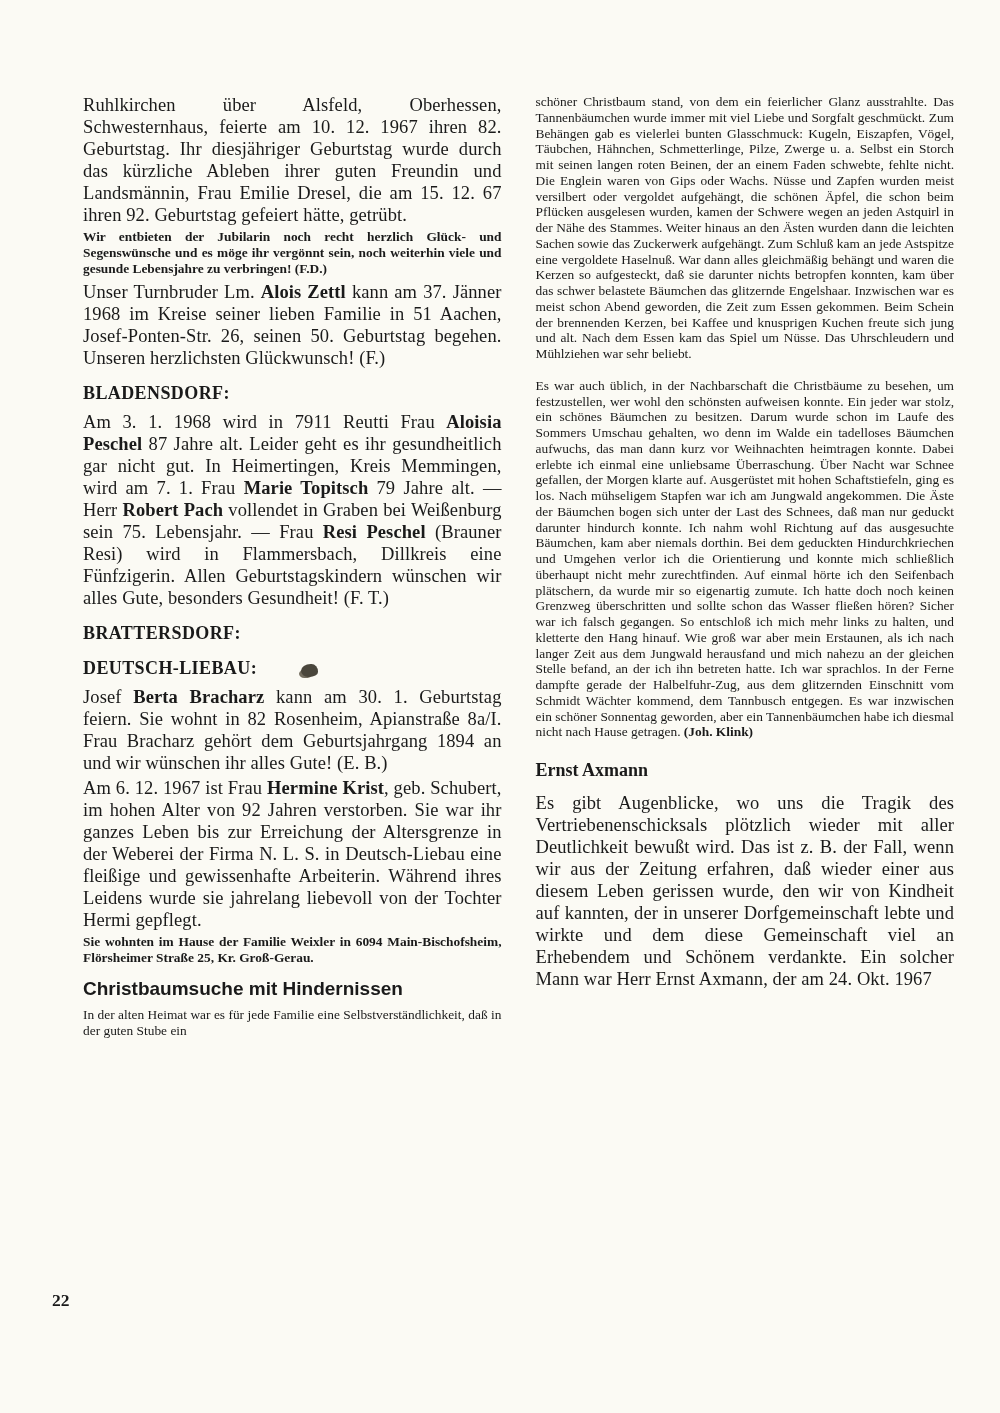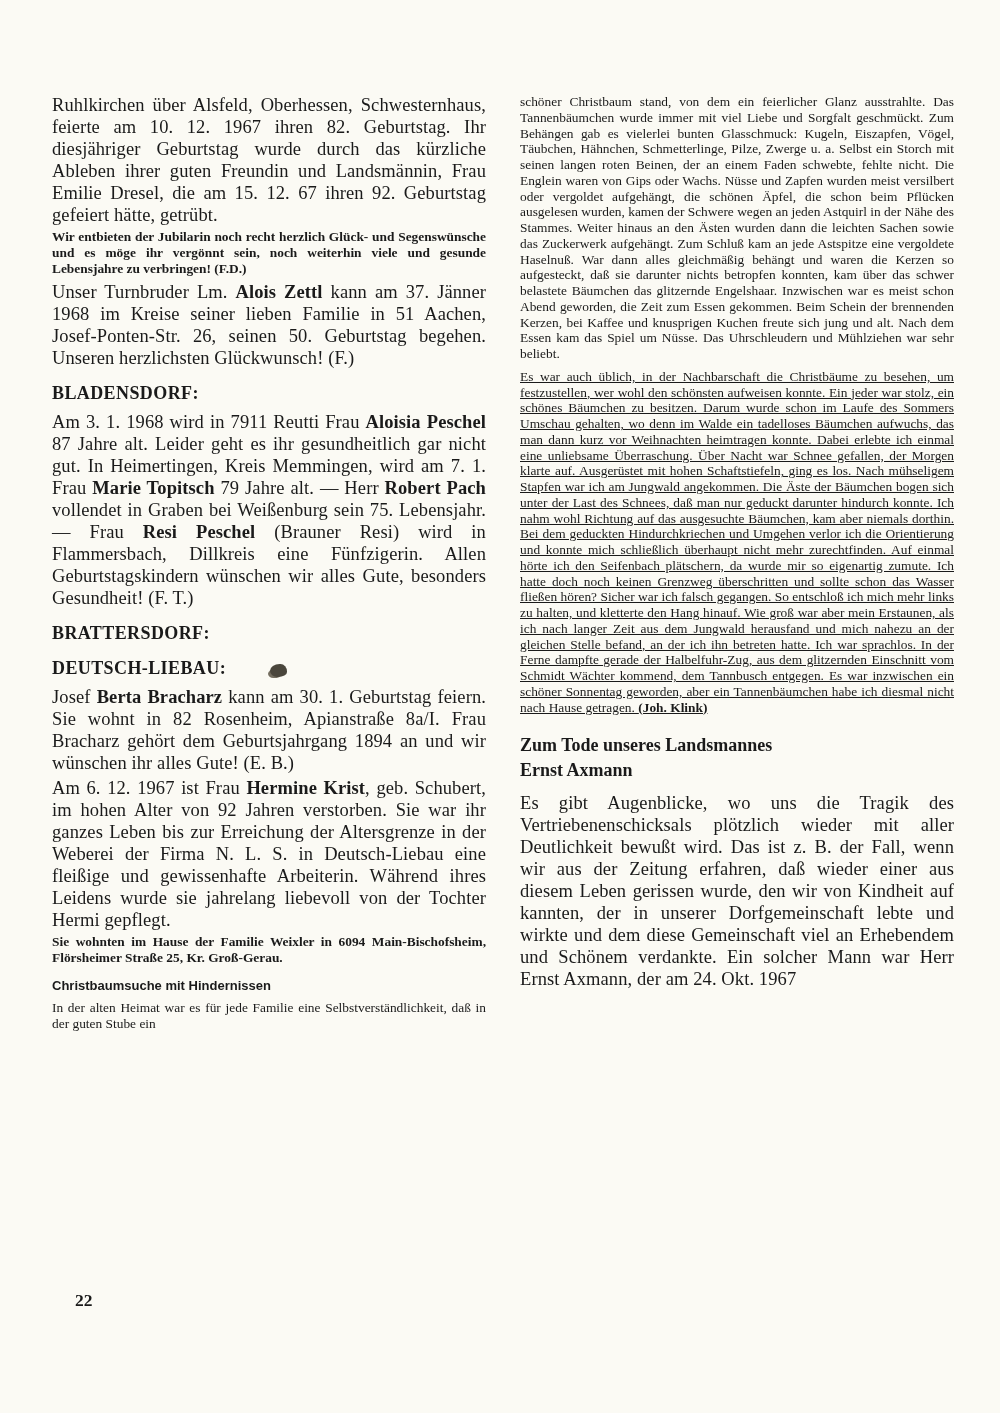--- a/index.html
+++ b/index.html
@@ -8,20 +8,21 @@
     background:#fbfaf4;
     font-family:"Liberation Serif","DejaVu Serif",serif;
     color:#1a1a1a;
   }
   .page {
     position:relative;
     width:1000px;
     height:1413px;
     background:#fbfaf4;
     overflow:hidden;
+    padding-left:31px;
   }
   .columns {
     display:flex;
     gap:34px;
     padding:94px 46px 0 52px;
   }
   .col { flex:1; min-width:0; }
 
   
   .body-lg {
@@ -46,43 +47,42 @@
     letter-spacing:0.4px;
     margin:14px 0 7px;
   }
   
   .small-body {
     font-size:13.4px;
     line-height:1.175;
     text-align:justify;
     margin-bottom:4px;
   }
-  .small-body + .small-body { margin-top:7px;text-decoration:underline; }
+  .small-body + .small-body { margin-top:16px; }
 
   .sub-heading-sans {
     font-family:"Liberation Sans","DejaVu Sans",sans-serif;
-    font-size:13px;
+    font-size:19px;
     font-weight:bold;
     margin:12px 0 7px;
   }
   .axmann-heading {
     font-size:18px;
     font-weight:bold;
     line-height:1.35;
     margin:18px 0 10px;
   }
   .axmann-heading span { display:block; }
 
   .page-number {
     position:absolute;
     left:52px;
     bottom:102px;
     font-size:17.5px;
     font-weight:bold;
-    margin-left:23px;
   }
   .smudge {
     display:inline-block;
     width:17px;
     height:13px;
     background:#4a463c;
     border-radius:60% 40% 55% 45% / 55% 60% 40% 50%;
     margin-left:44px;
     vertical-align:middle;
     box-shadow:-4px 3px 0 -2px #746e60;
@@ -121,21 +121,20 @@
 
       <p class="small-body">In der alten Heimat war es für jede Familie eine Selbstverständlichkeit, daß in der guten Stube ein</p>
     </div>
 
     <div class="col">
       <p class="small-body">schöner Christbaum stand, von dem ein feierlicher Glanz ausstrahlte. Das Tannenbäumchen wurde immer mit viel Liebe und Sorgfalt geschmückt. Zum Behängen gab es vielerlei bunten Glasschmuck: Kugeln, Eiszapfen, Vögel, Täubchen, Hähnchen, Schmetterlinge, Pilze, Zwerge u. a. Selbst ein Storch mit seinen langen roten Beinen, der an einem Faden schwebte, fehlte nicht. Die Englein waren von Gips oder Wachs. Nüsse und Zapfen wurden meist versilbert oder vergoldet aufgehängt, die schönen Äpfel, die schon beim Pflücken ausgelesen wurden, kamen der Schwere wegen an jeden Astquirl in der Nähe des Stammes. Weiter hinaus an den Ästen wurden dann die leichten Sachen sowie das Zuckerwerk aufgehängt. Zum Schluß kam an jede Astspitze eine vergoldete Haselnuß. War dann alles gleichmäßig behängt und waren die Kerzen so aufgesteckt, daß sie darunter nichts betropfen konnten, kam über das schwer belastete Bäumchen das glitzernde Engelshaar. Inzwischen war es meist schon Abend geworden, die Zeit zum Essen gekommen. Beim Schein der brennenden Kerzen, bei Kaffee und knusprigen Kuchen freute sich jung und alt. Nach dem Essen kam das Spiel um Nüsse. Das Uhrschleudern und Mühlziehen war sehr beliebt.</p>
 
       <p class="small-body"><span>Es war auch üblich, in der Nachbarschaft die Christbäume zu besehen, um festzustellen, wer wohl den schönsten aufweisen konnte. Ein jeder war stolz, ein schönes Bäumchen zu besitzen. Darum wurde schon im Laufe des Sommers Umschau gehalten, wo denn im Walde ein tadelloses Bäumchen aufwuchs, das man dann kurz vor Weihnachten heimtragen konnte. Dabei erlebte ich einmal eine unliebsame Überraschung. Über Nacht war Schnee gefallen, der Morgen klarte auf. Ausgerüstet mit hohen Schaftstiefeln, ging es los. Nach mühseligem Stapfen war ich am Jungwald angekommen. Die Äste der Bäumchen bogen sich unter der Last des Schnees, daß man nur geduckt darunter hindurch konnte. Ich nahm wohl Richtung auf das ausgesuchte Bäumchen, kam aber niemals dorthin. Bei dem geduckten Hindurchkriechen und Umgehen verlor ich die Orientierung und konnte mich schließlich überhaupt nicht mehr zurechtfinden. Auf einmal hörte ich den Seifenbach plätschern, da wurde mir so eigenartig zumute. Ich hatte doch noch keinen Grenzweg überschritten und sollte schon das Wasser fließen hören? Sicher war ich falsch gegangen. So entschloß ich mich mehr links zu halten, und kletterte den Hang hinauf. Wie groß war aber mein Erstaunen, als ich nach langer Zeit aus dem Jungwald herausfand und mich nahezu an der gleichen Stelle befand, an der ich ihn betreten hatte. Ich war sprachlos. In der Ferne dampfte gerade der Halbelfuhr-Zug, aus dem glitzernden Einschnitt vom Schmidt Wächter kommend, dem Tannbusch entgegen. Es war inzwischen ein schöner Sonnentag geworden, aber ein Tannenbäumchen habe ich diesmal nicht nach Hause getragen. </span><b>(Joh. Klink)</b></p>
 
       <h3 class="axmann-heading">
-          <span>Zum Tode unseres Landsmannes</span>
           <span>Ernst Axmann</span>
         </h3>
 
       <p class="body-lg">Es gibt Augenblicke, wo uns die Tragik des Vertriebenenschicksals plötzlich wieder mit aller Deutlichkeit bewußt wird. Das ist z. B. der Fall, wenn wir aus der Zeitung erfahren, daß wieder einer aus diesem Leben gerissen wurde, den wir von Kindheit auf kannten, der in unserer Dorfgemeinschaft lebte und wirkte und dem diese Gemeinschaft viel an Erhebendem und Schönem verdankte. Ein solcher Mann war Herr Ernst Axmann, der am 24. Okt. 1967</p>
     </div>
 
   </div>
 
   <div class="page-number">22</div>
 </div>

